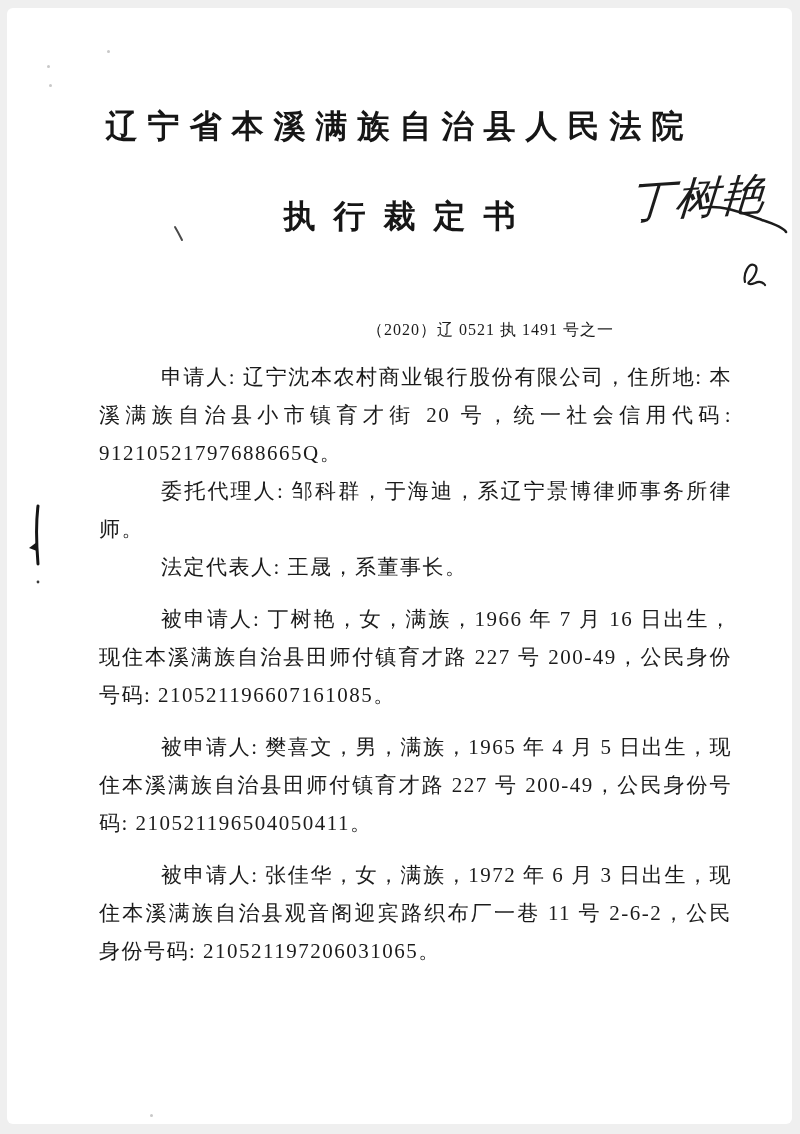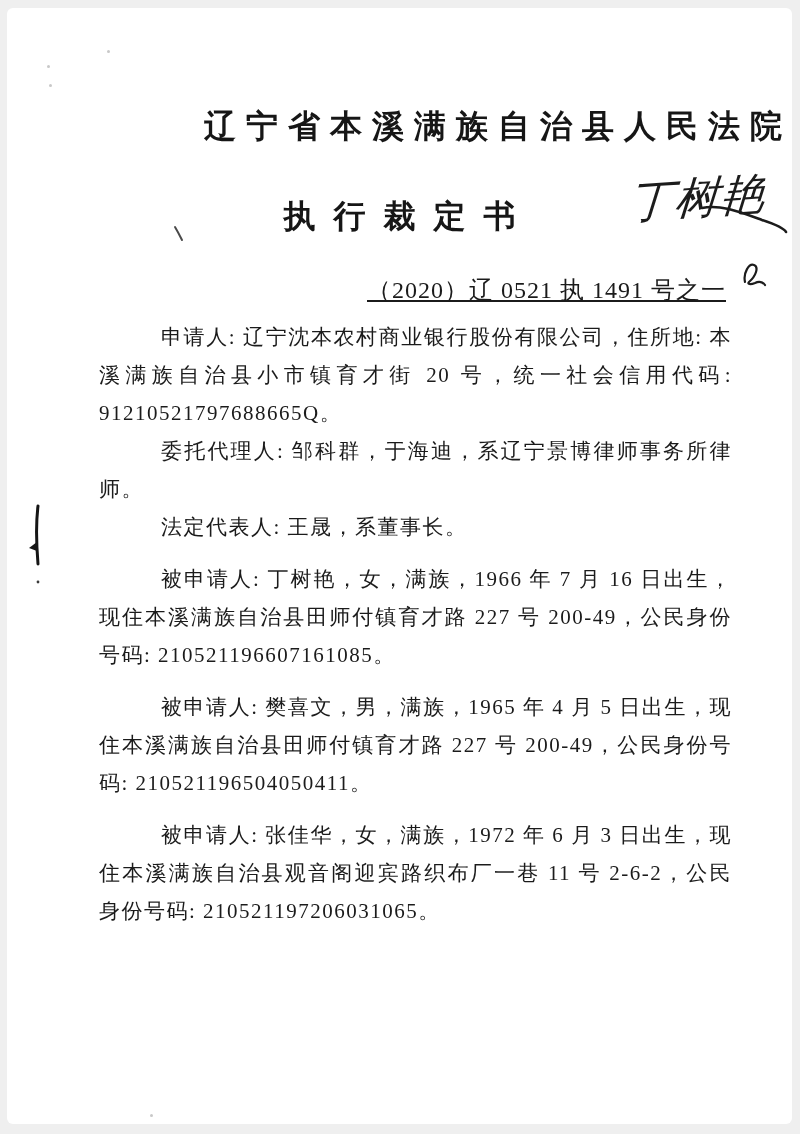--- a/index.html
+++ b/index.html
@@ -16,48 +16,47 @@
     left: 7px;
     top: 8px;
     width: 785px;
     height: 1116px;
     background: #ffffff;
     border-radius: 6px;
     box-sizing: border-box;
   }
   .court-name {
     margin-top: 100px;
-    text-align: right;
+    text-align: center;
     font-size: 32px;
     font-weight: bold;
     letter-spacing: 10px;
     color: #161616;
     line-height: 36px;
     white-space: nowrap;
   }
   .doc-title {
     margin-top: 52px;
     text-align: center;
     font-size: 32px;
     font-weight: bold;
     letter-spacing: 18px;
     color: #161616;
     line-height: 40px;
     text-indent: 18px; 
     white-space: nowrap;
   }
   .case-number {
-    margin-top: 40px;
+    margin-top: 80px;
     padding-left: 360px;
-    font-size: 24px;
+    font-size: 16px;
     color: #1b1b1b;
     letter-spacing: 1px;
     line-height: 28px;
     white-space: nowrap;
-    text-decoration: underline;
   }
   .body-text {
     margin-top: 14px;
     padding-left: 92px;
     padding-right: 60px;
     font-size: 21px;
     color: #1b1b1b;
     letter-spacing: 1.5px;
     line-height: 38px;
     text-align: justify;

